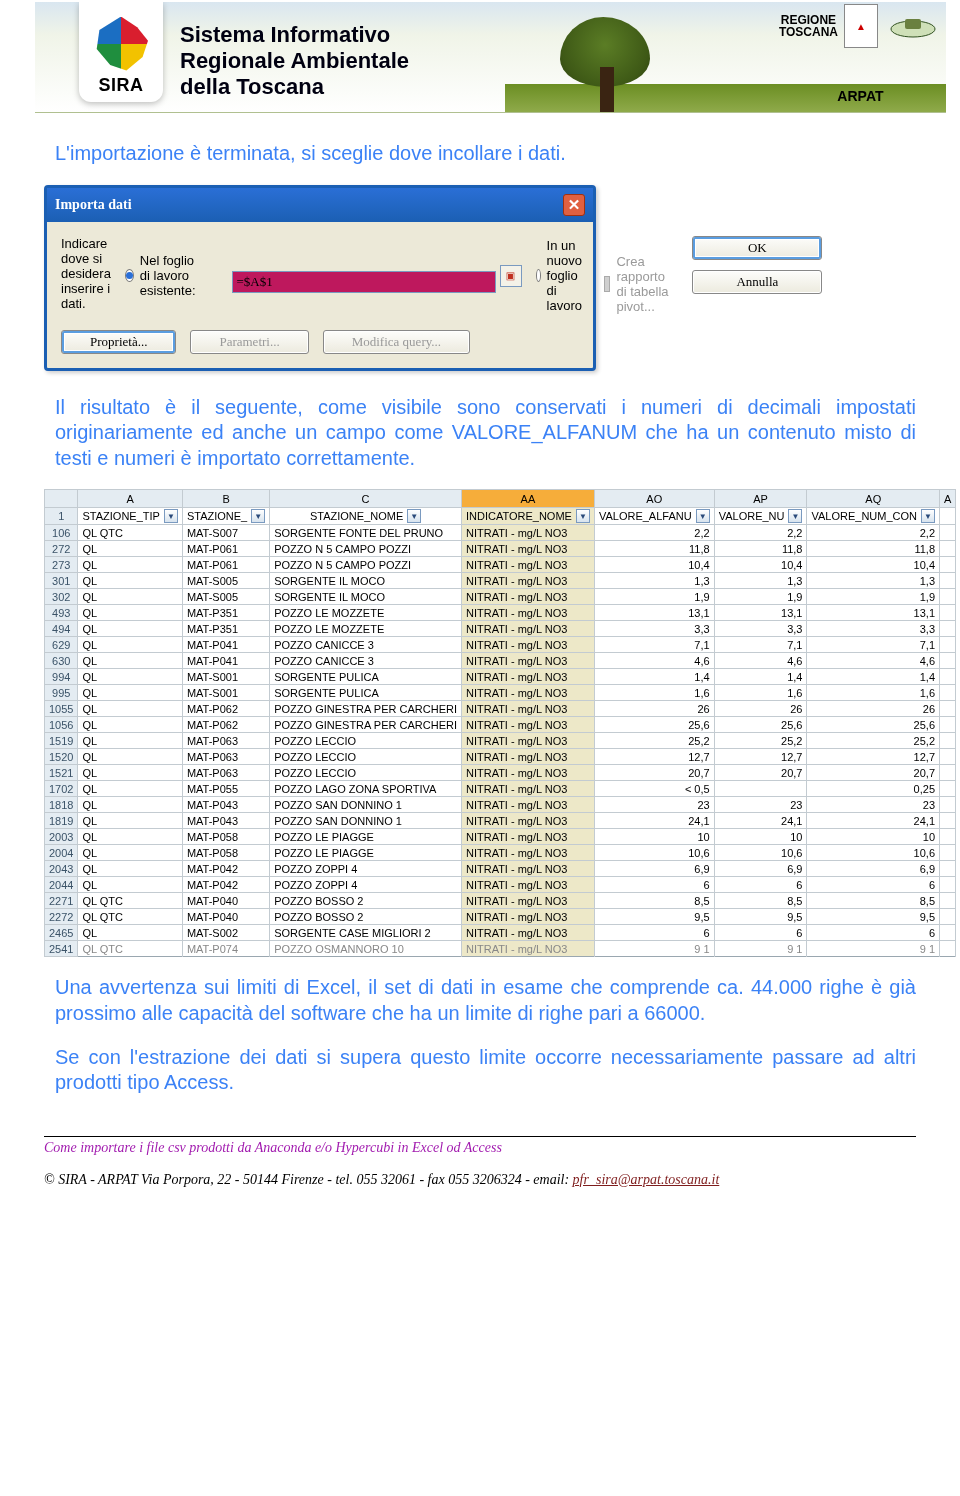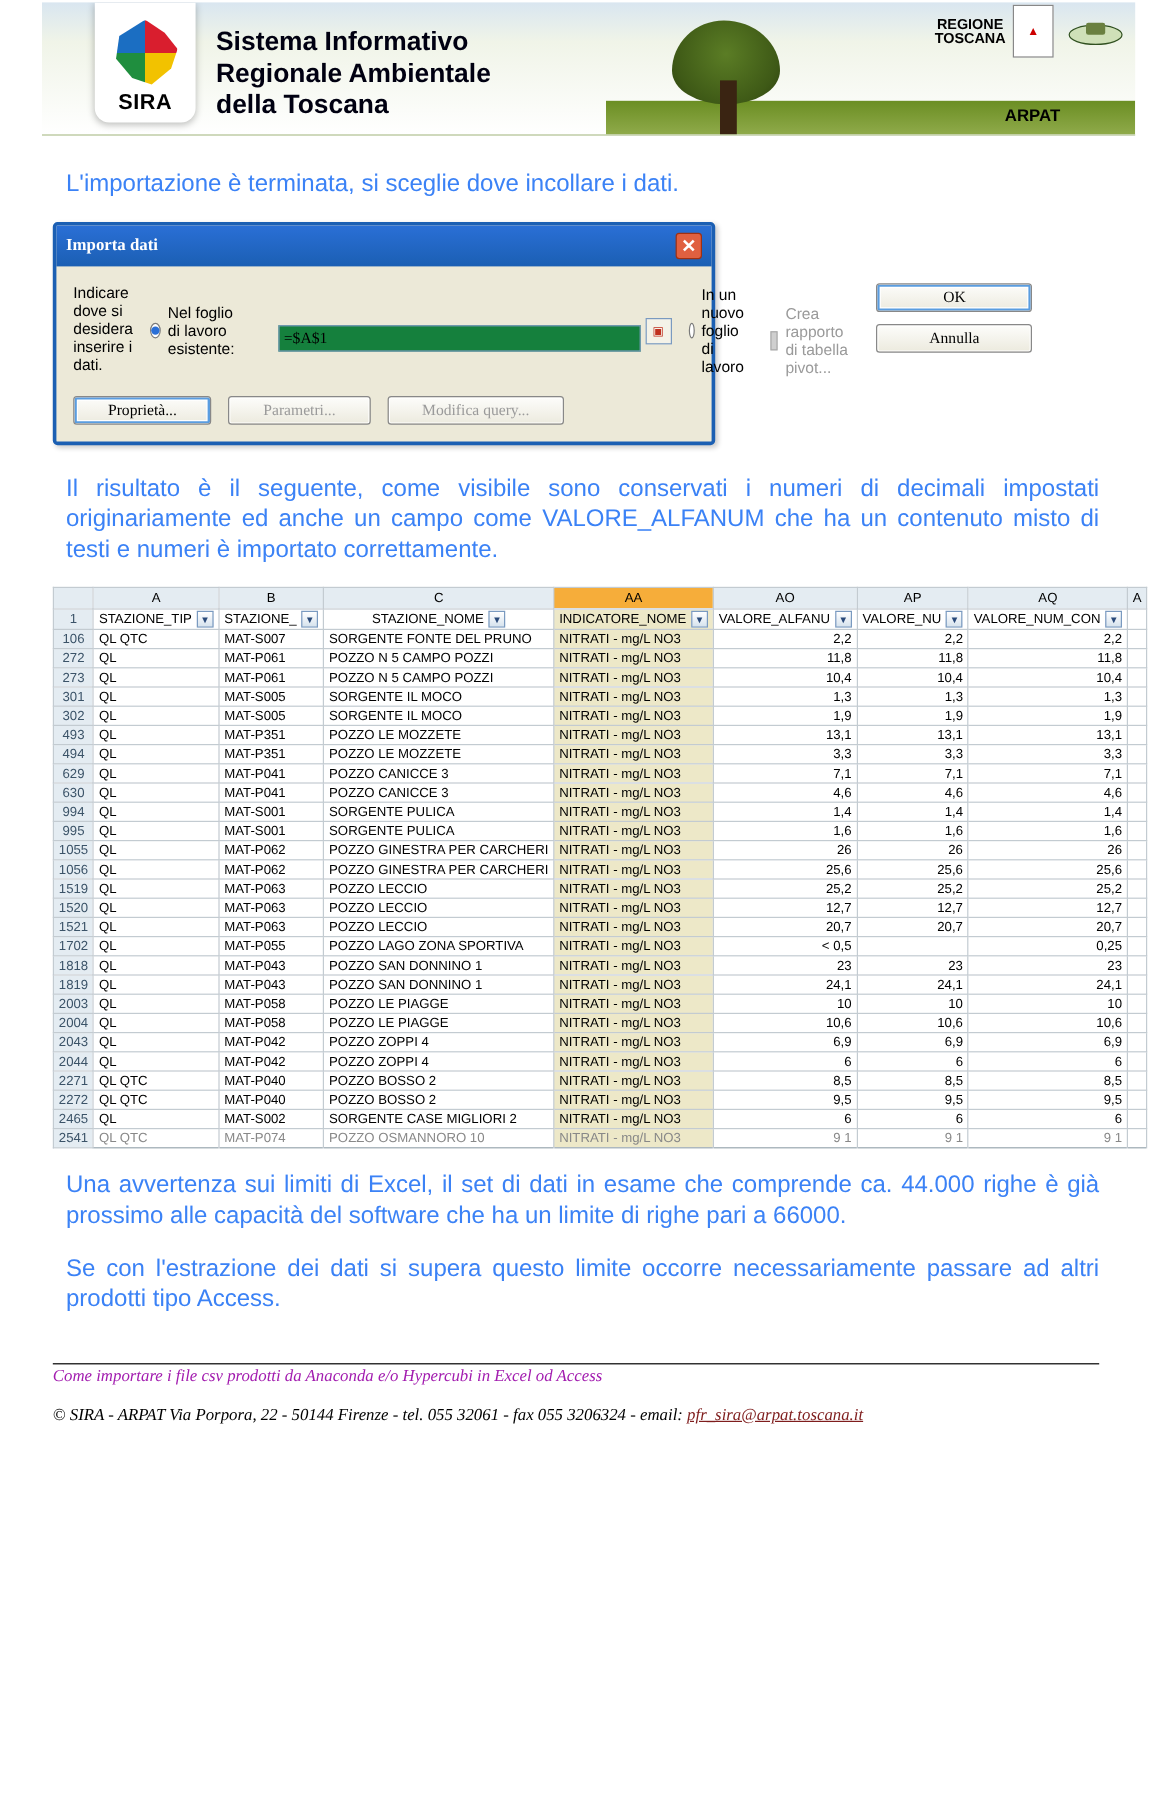--- a/index.html
+++ b/index.html
@@ -32,21 +32,21 @@
   
   .dlg { width: 552px; margin: 4px 0 24px 0; border: 3px solid #1b5fb3; border-radius: 4px; background:#ece9d8; font-family: Tahoma, Arial; font-size:13px; box-shadow: 2px 2px 4px rgba(0,0,0,.2);}
   .dlg-title { background: linear-gradient(#2a6fd6,#1b5fb3); color:#fff; font:700 14px Tahoma; padding: 6px 8px; display:flex; justify-content:space-between; align-items:center;}
   .dlg-close { width:22px; height:22px; background:#e06040; border:1px solid #a03010; border-radius:3px; display:flex; align-items:center; justify-content:center; color:#fff; font:700 15px Arial;}
   .dlg-body { padding: 14px 12px 14px 14px; display:grid; grid-template-columns: 1fr 130px; gap: 6px 18px;}
   .dlg-left { display:flex; flex-direction:row; gap:14px;}
   .radiorow { display:flex; align-items:center; gap:6px; font-size:13px;}
   .radio { width:13px; height:13px; border:1px solid #7a7a7a; border-radius:50%; background:#fff; display:inline-flex; align-items:center; justify-content:center;}
   .radio.sel::after{ content:""; width:7px; height:7px; background:#2a6fd6; border-radius:50%;}
   .cellref { display:flex; align-items:center; gap:4px;}
-  .cellref input { width: 302px; height:22px; border:1px solid #7a9ac0; padding:2px 4px; font:13px Tahoma; background:#15803d;margin-top:12px;}
+  .cellref input { width: 264px; height:22px; border:1px solid #7a9ac0; padding:2px 4px; font:13px Tahoma; background:#be185d;margin-top:12px;}
   .refbtn { width:22px; height:22px; border:1px solid #7a9ac0; background:#f4f2e8; display:flex; align-items:center; justify-content:center; font-size:10px; color:#c03020;}
   .dlg-right { display:flex; flex-direction:column; gap:10px;}
   .winbtn { height:24px; border:1px solid #888; background: linear-gradient(#fdfdfb,#eceade); font:13px Tahoma; padding:0 28px; border-radius:3px; cursor:pointer; box-shadow: inset 0 0 0 1px #fff;}
   .winbtn.primary { box-shadow: inset 0 0 0 2px #5a9de0, inset 0 0 0 3px #fff;}
   .pivotlink { color:#9a9a9a; font-size:13px; padding:4px 0 2px 0; display:flex; align-items:center; gap:6px;}
   .pivot-icon { width:16px; height:16px; background:#cfcfcf; border:1px solid #aaa;}
   .dlg-bottom { grid-column: 1 / -1; display:flex; gap:14px; margin-top:8px;}
   .winbtn.def { box-shadow: inset 0 0 0 2px #5a9de0, inset 0 0 0 3px #fff;}
   .winbtn.disabled { color:#9a9a9a; cursor:default;}
   

